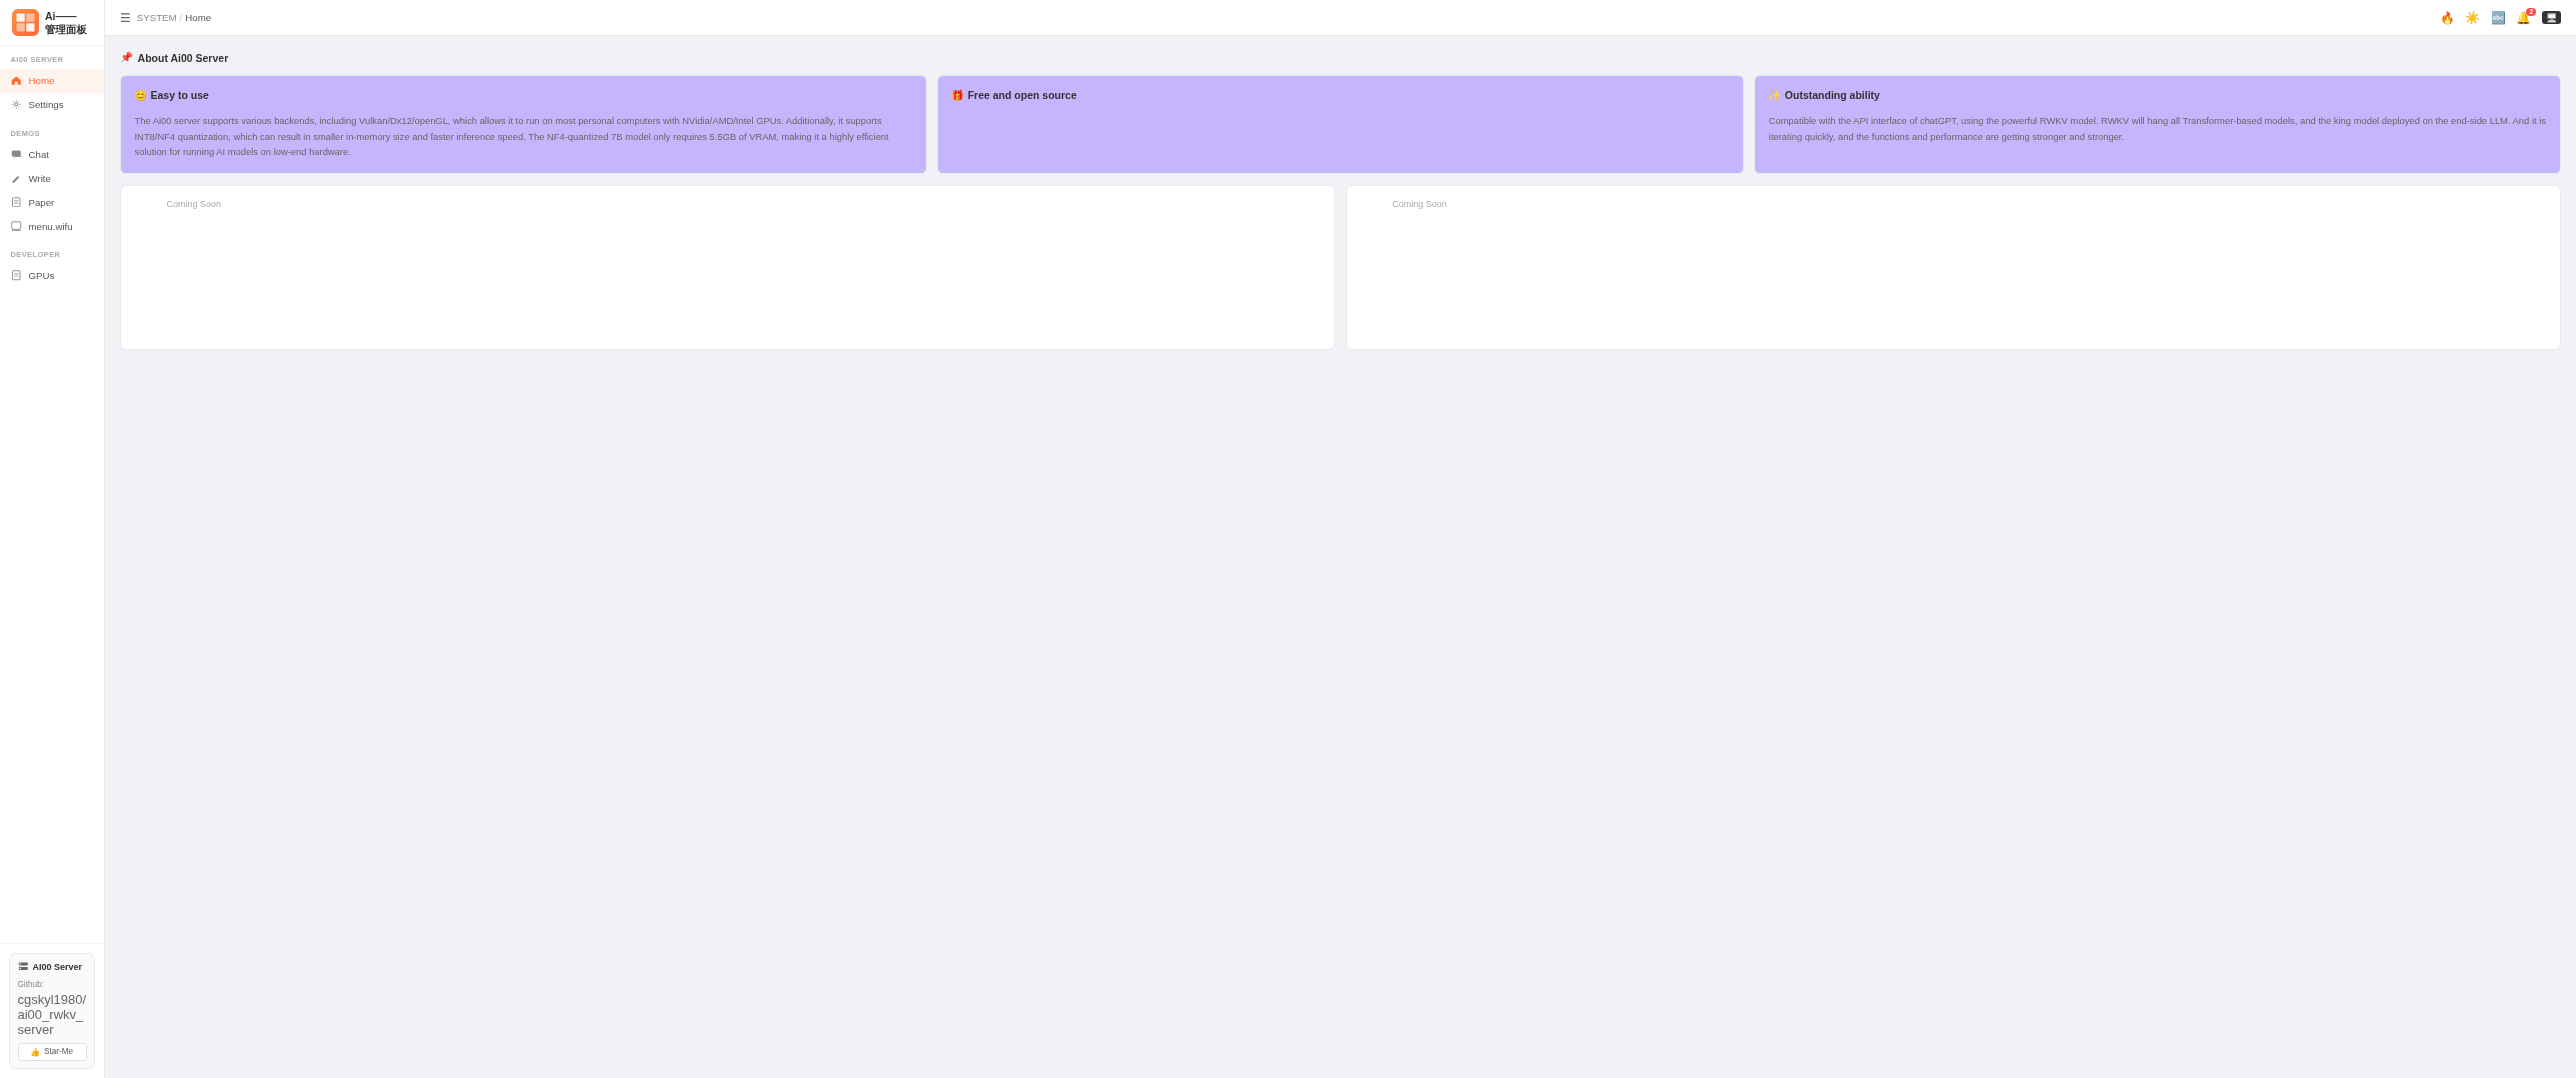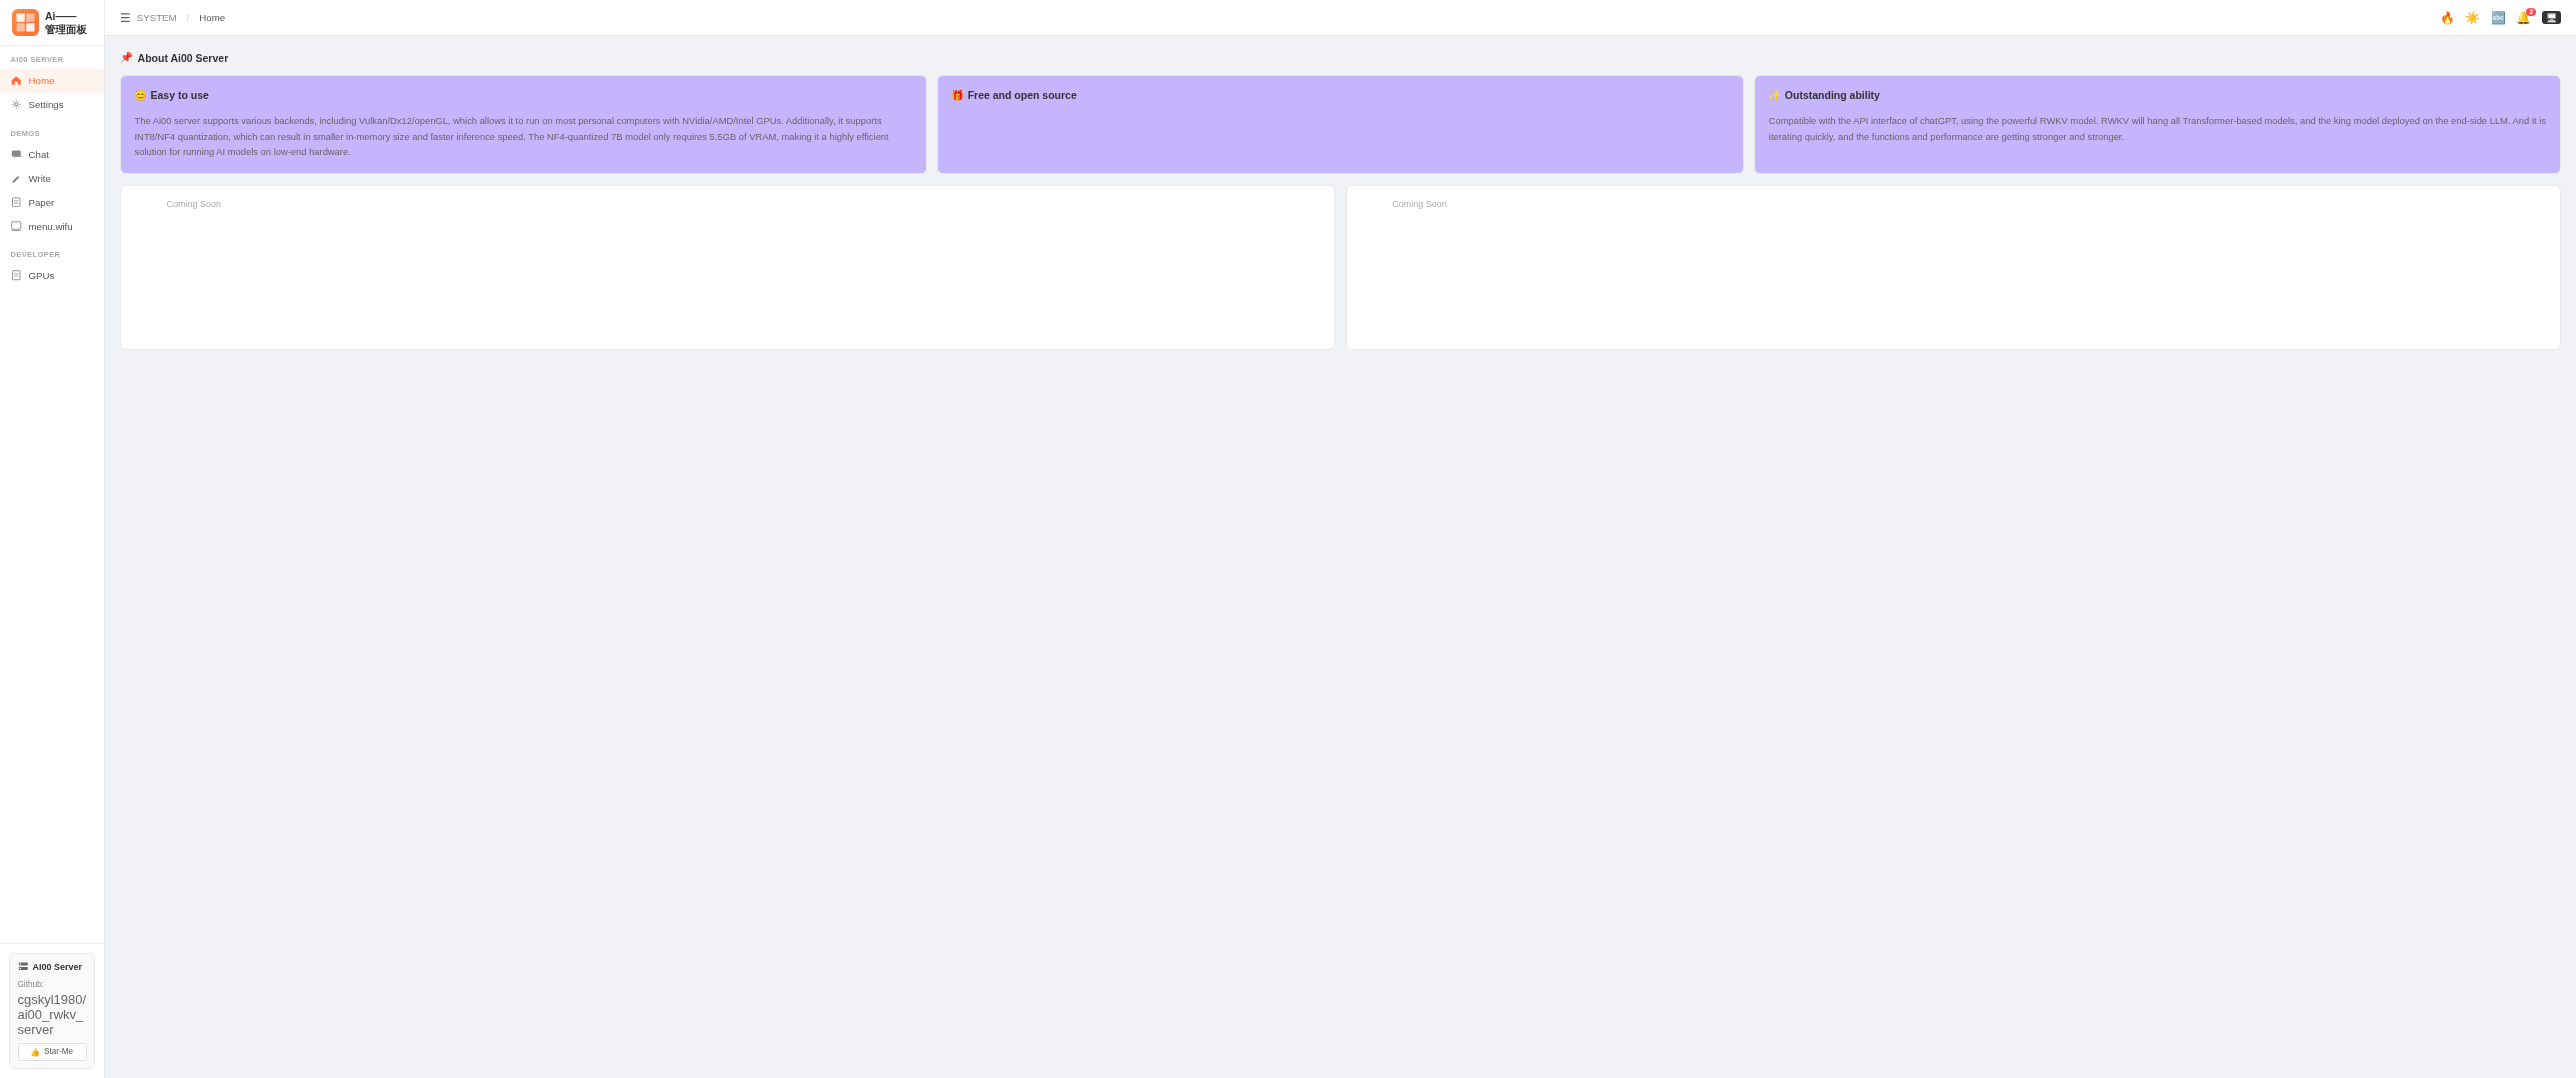--- a/index.html
+++ b/index.html
@@ -163,21 +163,21 @@
 
     .menu-icon {
       cursor: pointer;
       color: #666;
       font-size: 12px;
     }
 
     .breadcrumb {
       display: flex;
       align-items: center;
-      gap: 10px;
+      gap: 3px;
       font-size: 9.7px;
       color: #888;
     }
 
     .breadcrumb-sep { color: #ccc; }
     .breadcrumb-current { color: #555; }
 
     .topbar-right {
       display: flex;
       align-items: center;

